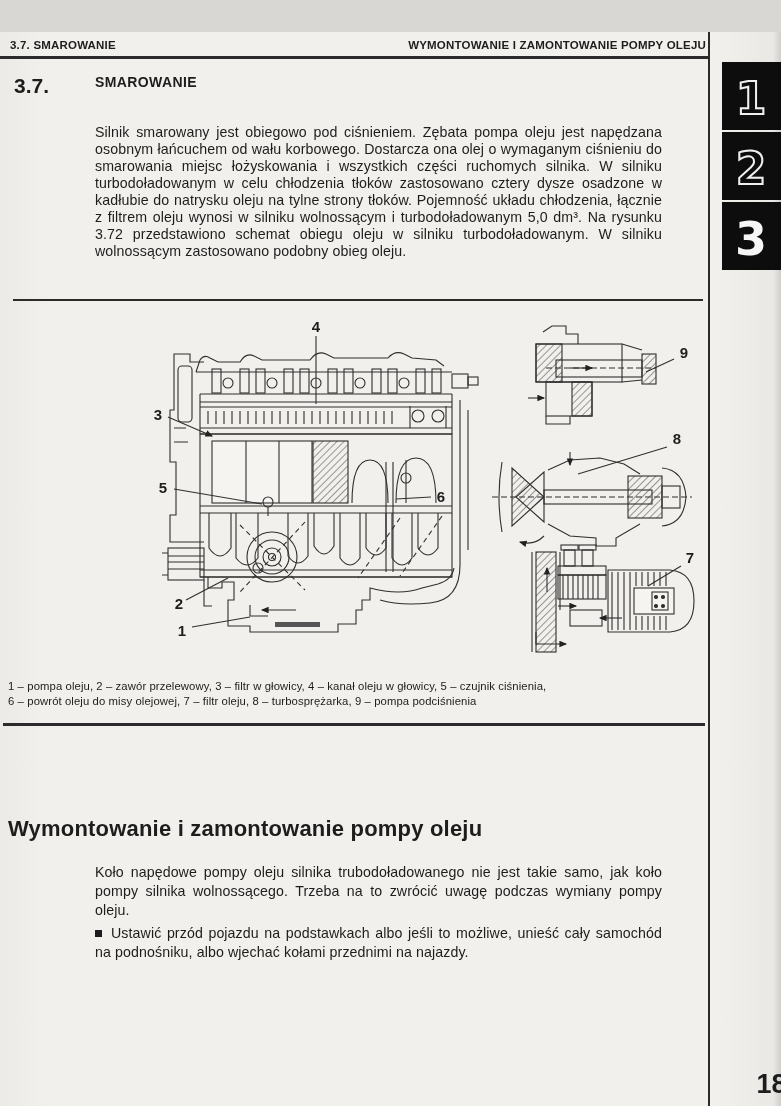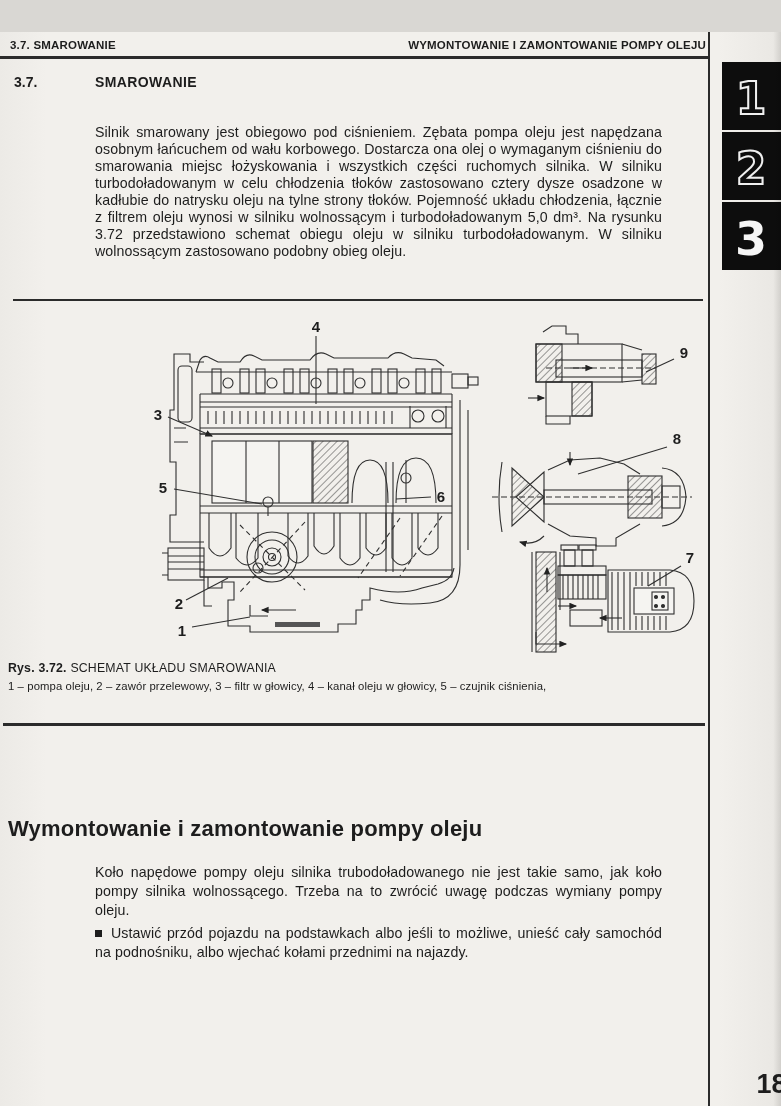--- a/index.html
+++ b/index.html
@@ -19,21 +19,21 @@
   .rule.hr3{top:691px; left:3px; width:702px; height:2.5px;}
   .rule.hr4{top:1075px; width:708px; height:2.5px;}
   .vrule{position:absolute; top:0; left:708px; width:2px; height:1106px; background:#2b2b2b;}
   
   .tabs{position:absolute; top:30px; left:722px; width:59px;}
   .tab{width:59px; height:68px; background:#0d0d0d; margin-bottom:2px; display:flex; align-items:center; justify-content:center;}
   .tab svg{display:block;}
   .tab-num-outline{fill:none; stroke:#efefef; stroke-width:2; font-family:"DejaVu Sans",sans-serif; font-weight:bold; font-size:44px;}
   .tab-num-solid{fill:#f6f6f6; stroke:none; font-family:"DejaVu Sans",sans-serif; font-weight:bold; font-size:46px;}
   
-  .sec-num{position:absolute; top:42px; left:14px; font-size:14px; font-weight:bold;}
+  .sec-num{position:absolute; top:42px; left:14px; font-size:21px; font-weight:bold;}
   .sec-title{position:absolute; top:42px; left:95px; font-size:14px; font-weight:bold; letter-spacing:0.4px;}
   .body1{position:absolute; top:92px; left:95px; width:567px; margin:0;
     font-size:14.2px; line-height:17px; text-align:justify; letter-spacing:0.1px;}
   
   .figure{position:absolute; top:278px; left:100px; width:612px; height:350px;}
   .caption{position:absolute; top:629px; left:8px; font-size:12.3px; letter-spacing:0.2px;}
   .cap-label{font-weight:bold;}
   .legend{position:absolute; left:8px; font-size:11.3px; letter-spacing:0.1px;}
   .legend.l1{top:648px;text-align:right;}
   .legend.l2{top:663px;}
@@ -248,25 +248,22 @@
       <text class="callout" x="63" y="183" text-anchor="middle">5</text>
       <text class="callout" x="341" y="192" text-anchor="middle">6</text>
       <text class="callout" x="79" y="299" text-anchor="middle">2</text>
       <text class="callout" x="82" y="326" text-anchor="middle">1</text>
       <text class="callout" x="584" y="48" text-anchor="middle">9</text>
       <text class="callout" x="577" y="134" text-anchor="middle">8</text>
       <text class="callout" x="590" y="253" text-anchor="middle">7</text>
     </g>
   </svg>
 
-  <div class="caption">
-    <span class="cap-label">Rys. 3.72.</span>
-    <span>SCHEMAT UKŁADU SMAROWANIA</span>
-  </div>
   <div class="legend l1">1 – pompa oleju, 2 – zawór przelewowy, 3 – filtr w głowicy, 4 – kanał oleju w głowicy, 5 – czujnik ciśnienia,</div>
+  <div class="legend l2">6 – powrót oleju do misy olejowej, 7 – filtr oleju, 8 – turbosprężarka, 9 – pompa podciśnienia</div>
   <div class="rule hr3"></div>
 
   <h2 class="h2">Wymontowanie i zamontowanie pompy oleju</h2>
 
   <div class="textcol">
     <p>Koło napędowe pompy oleju silnika trubodoładowanego nie jest takie samo, jak koło pompy silnika wolnossącego. Trzeba na to zwrócić uwagę podczas wymiany pompy oleju.</p>
     <p class="bullet"><span class="sq"></span><span>Ustawić przód pojazdu na podstawkach albo jeśli to możliwe, unieść cały samochód na podnośniku, albo wjechać kołami przednimi na najazdy.</span></p>
   </div>
 
   <div class="rule hr4"></div>

